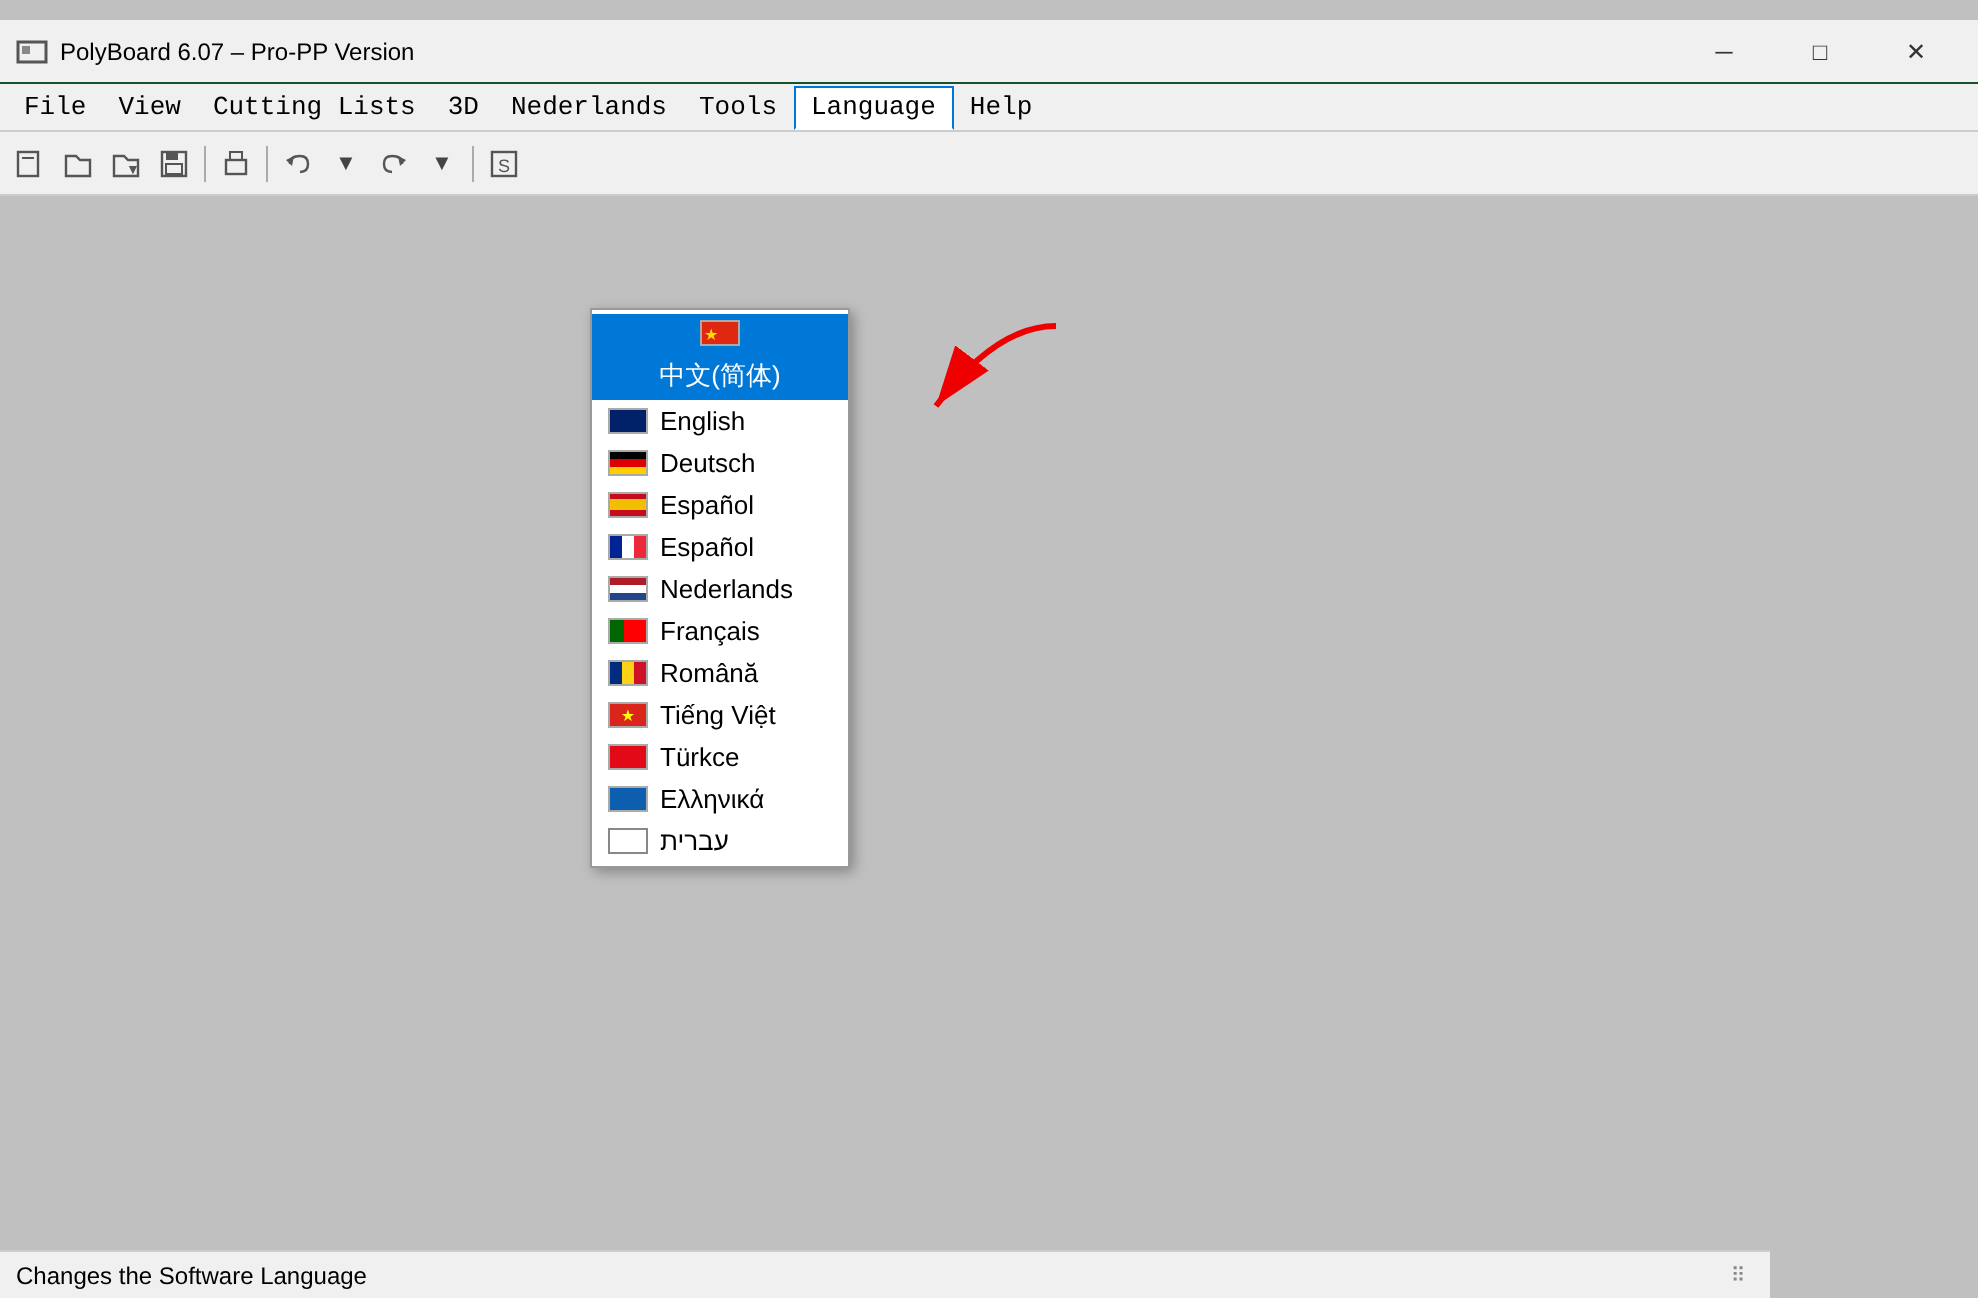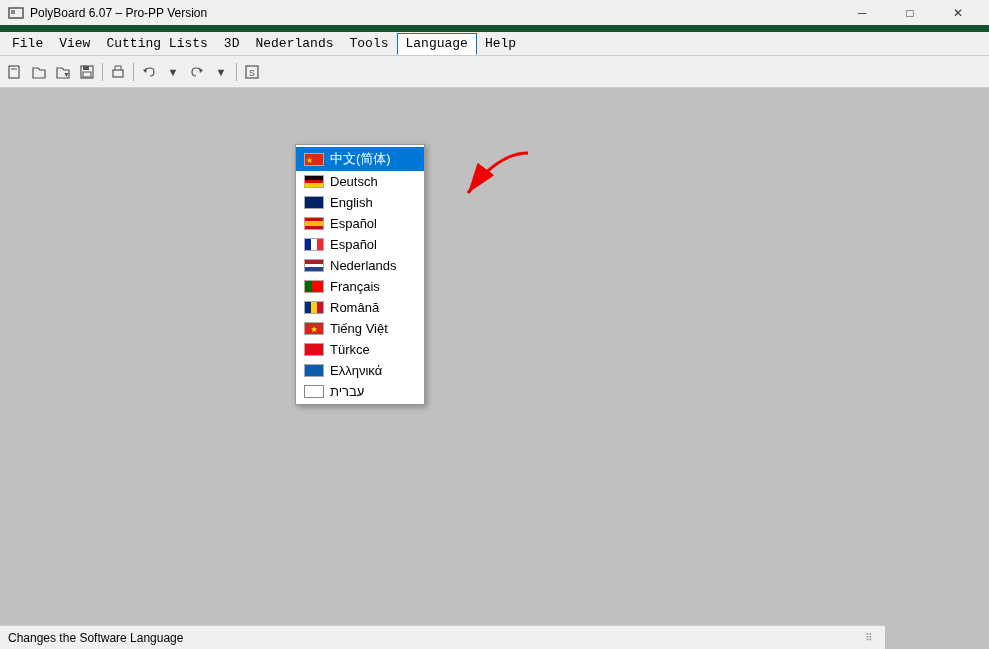--- a/index.html
+++ b/index.html
@@ -13,22 +13,23 @@
       position: relative;
     }
 
     
     .title-bar {
       height: 32px;
       background: #f0f0f0;
       display: flex;
       align-items: center;
       padding: 0 8px;
-      border-bottom: 7px solid #14532d;
+      border-bottom: 1px solid #14532d;
       user-select: none;
+      margin-top: 10px;
     }
     .title-bar-icon {
       width: 16px;
       height: 16px;
       margin-right: 6px;
       display: flex;
       align-items: center;
       justify-content: center;
     }
     .title-bar-text {
@@ -164,20 +165,21 @@
       padding: 3px 8px;
       cursor: pointer;
       font-size: 13px;
       color: #000;
       gap: 6px;
       white-space: nowrap;
     }
     .dropdown-item.selected {
       background: #0078d7;
       color: #fff;
+      flex-direction: column;
     }
     .flag {
       width: 20px;
       height: 13px;
       display: inline-block;
       border: 1px solid #aaa;
       overflow: hidden;
       flex-shrink: 0;
       position: relative;
     }
@@ -310,26 +312,26 @@
 </div>
 
 <div class="main-content">
 
   <div class="dropdown">
     <div class="dropdown-item selected">
       <span class="flag flag-cn"></span>
       <span>中文(简体)</span>
     </div>
     <div class="dropdown-item">
+      <span class="flag flag-gb"></span>
+      <span>English</span>
+    </div>
+    <div class="dropdown-item">
       <span class="flag flag-de"></span>
       <span>Deutsch</span>
-    </div>
-    <div class="dropdown-item">
-      <span class="flag flag-gb"></span>
-      <span>English</span>
     </div>
     <div class="dropdown-item">
       <span class="flag flag-es"></span>
       <span>Español</span>
     </div>
     <div class="dropdown-item">
       <span class="flag flag-fr"></span>
       <span>Español</span>
     </div>
     <div class="dropdown-item">

